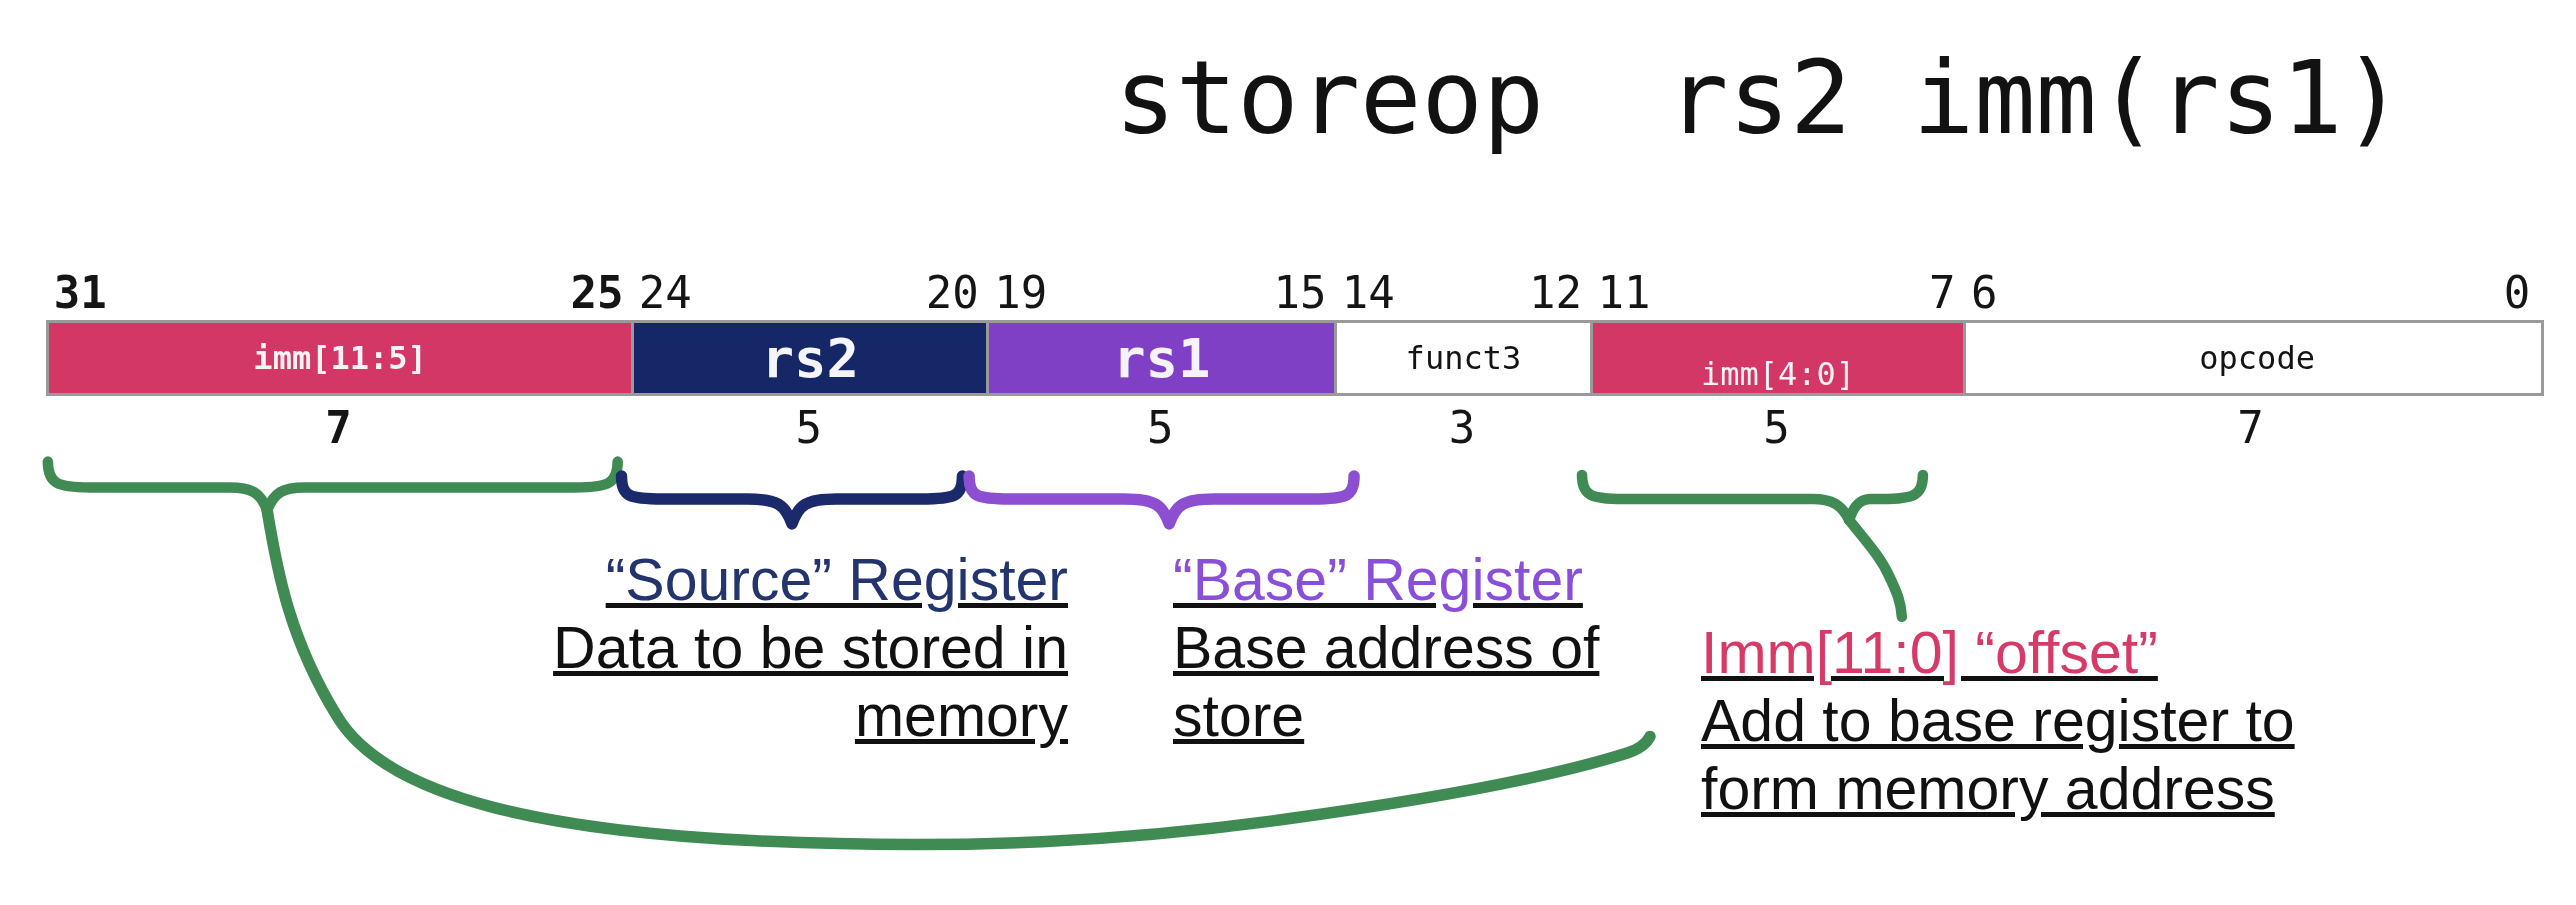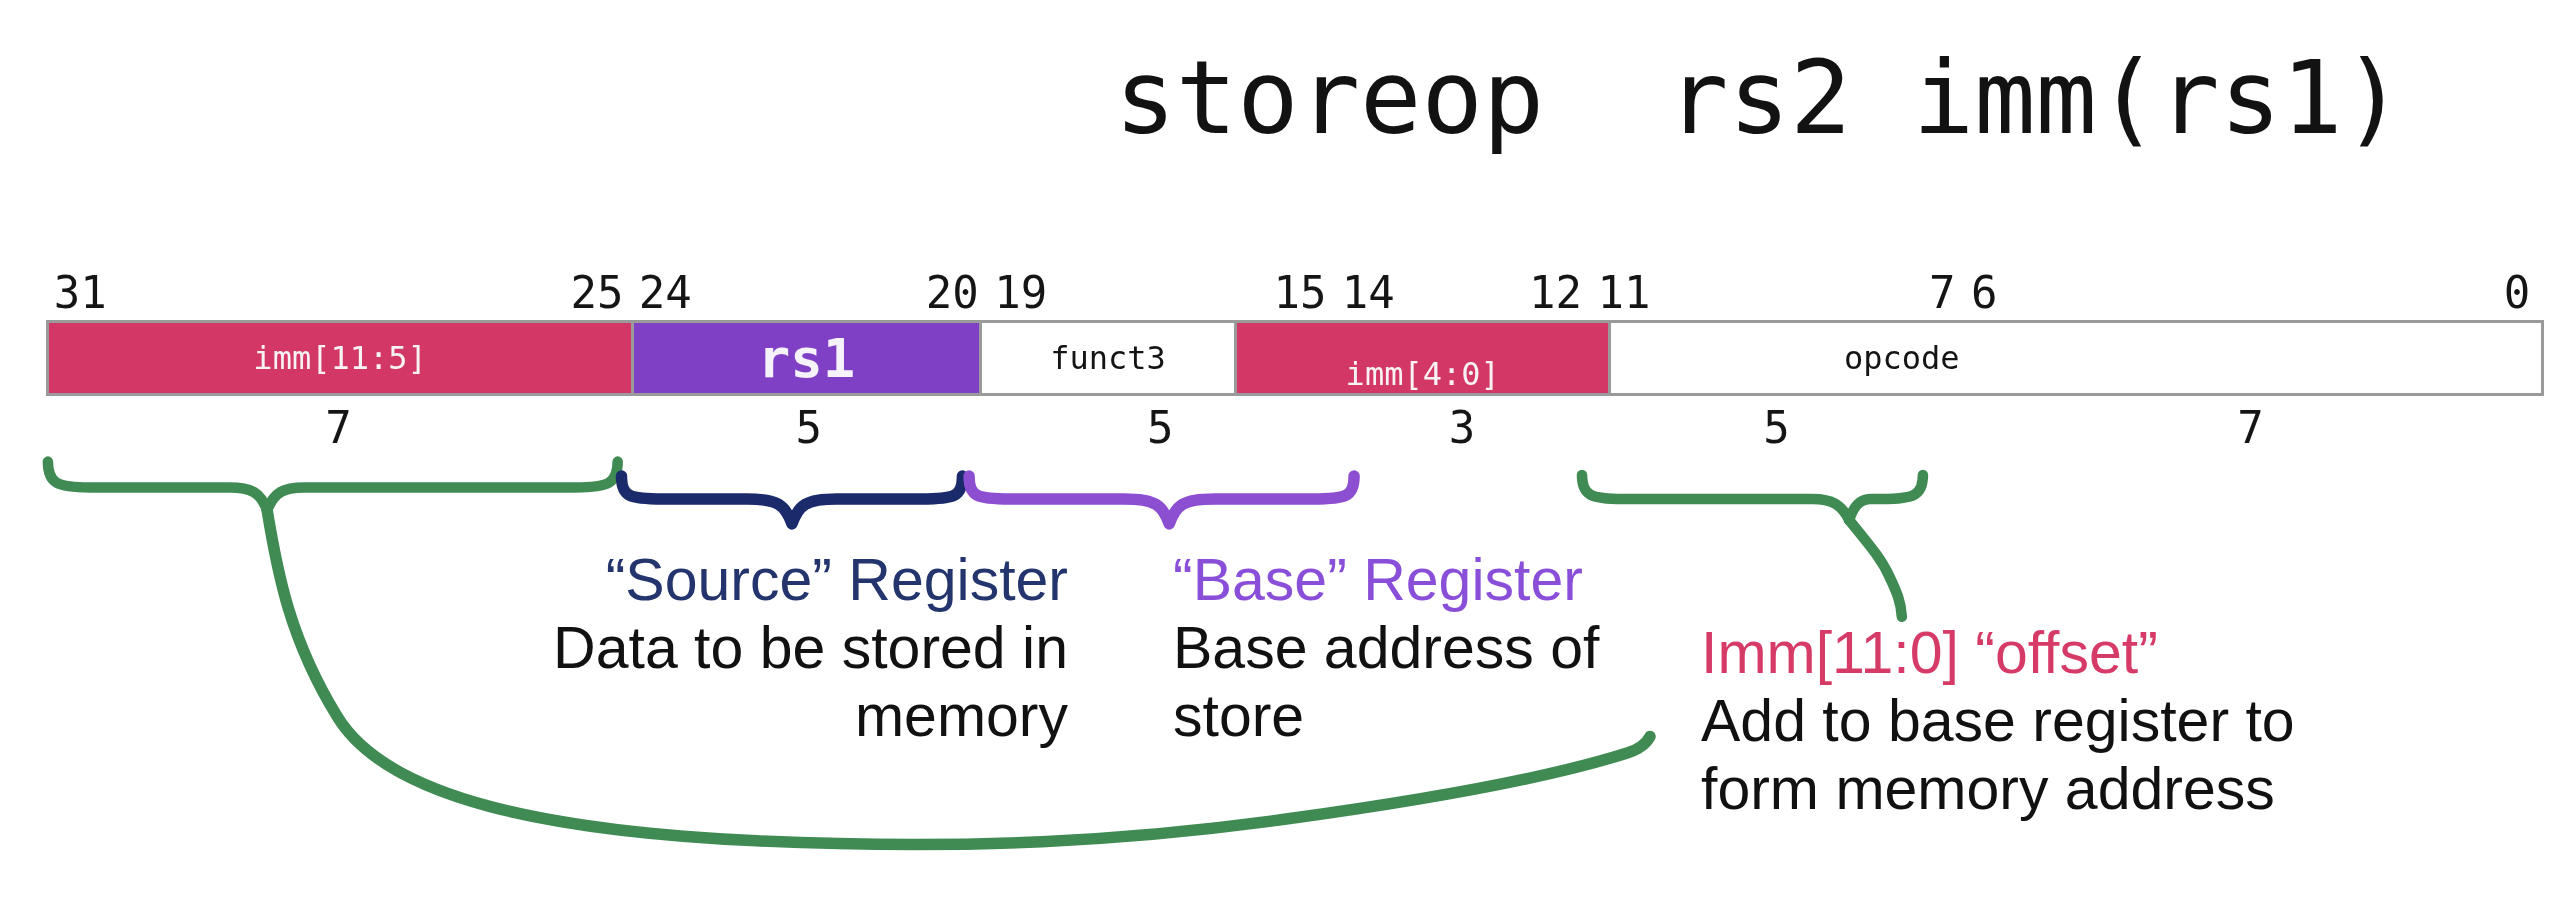--- a/index.html
+++ b/index.html
@@ -42,31 +42,32 @@
   .f-pink{background:#d33765;color:#f7f2f4;}
   .f-navy{background:#152767;color:#f5f4f8;font-weight:bold;font-size:54px;}
   .f-purple{background:#7f40c6;color:#f5f2fa;font-weight:bold;font-size:54px;}
   .f-white{background:#ffffff;color:#141414;}
   .widths-row{height:50px;margin-top:7.7px;}
   .widths-cell{
     box-sizing:border-box;text-align:center;
     font-size:44px;line-height:48px;color:#151515;
   }
   
-  .w0{width:23.48%;} .w1{width:14.26%;} .w2{width:13.95%;}
+  .w0{width:23.48%;font-weight:bold;} .w1{width:14.26%;} .w2{width:13.95%;}
   .w3{width:10.26%;} .w4{width:14.99%;align-items:flex-end;} .w5{width:23.06%;}
   
   .overlay{position:absolute;left:0;top:0;width:2576px;height:906px;pointer-events:none;}
   .overlay path{fill:none;stroke-linecap:round;stroke-linejoin:round;}
   
   .note{
     position:absolute;
     font-family:"Liberation Sans","DejaVu Sans",sans-serif;
     font-size:59px;line-height:68px;color:#111111;
     white-space:nowrap;
+    text-decoration:underline;
   }
   .note-source{top:546px;right:1508px;text-align:right;}
   .note-base{top:546px;left:1173px;text-align:left;}
   .note-offset{top:619px;left:1701px;text-align:left;}
   .h-navy{color:#24356e;}
   .h-purple{color:#8a4fd8;}
   .h-pink{color:#d63a67;}
 </style>
 </head>
 <body>
@@ -99,20 +100,21 @@
         <span>7</span>
       </div>
       <div class="bits-cell w5">
         <span>6</span>
         <span>0</span>
       </div>
     </div>
 
     <div class="row frow">
       <div class="fcell f-pink w0">imm[11:5]</div>
+      <div class="fcell f-navy w1">rs2</div>
       <div class="fcell f-purple w2">rs1</div>
       <div class="fcell f-white w3">funct3</div>
       <div class="fcell f-pink w4">imm[4:0]</div>
       <div class="fcell f-white w5">opcode</div>
     </div>
 
     <div class="row widths-row">
       <div class="widths-cell w0">7</div>
       <div class="widths-cell w1">5</div>
       <div class="widths-cell w2">5</div>

